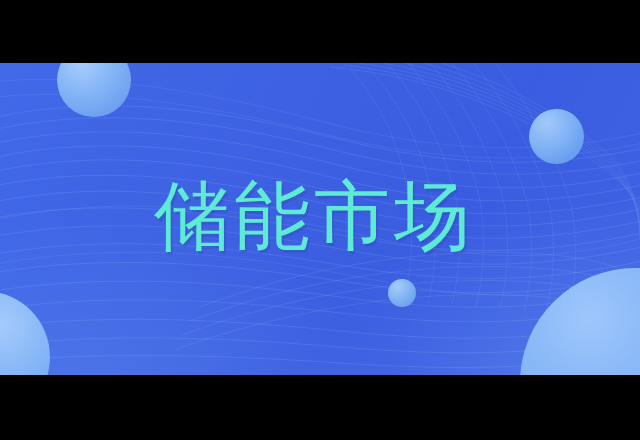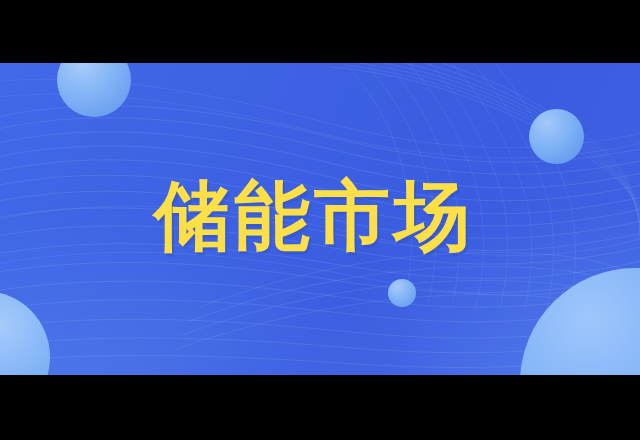--- a/index.html
+++ b/index.html
@@ -102,24 +102,24 @@
     left: 0;
     top: 0;
     width: 640px;
     height: 312px;
     display: flex;
     align-items: center;
     justify-content: center;
     z-index: 20;
   }
   #headline-text {
-    color: #fde047;
+    color: #5eead4;
     font-family: "DejaVu Sans", "Liberation Sans", sans-serif;
     font-size: 76px;
-    font-weight: bold;
+    font-weight: normal;
     letter-spacing: 4px;
     line-height: 1;
     margin-left: -12px;
     margin-top: -6px;
     text-shadow: 2px 3px 0 rgba(40,72,170,0.28);
     white-space: nowrap;
   }
 </style>
 </head>
 <body>

